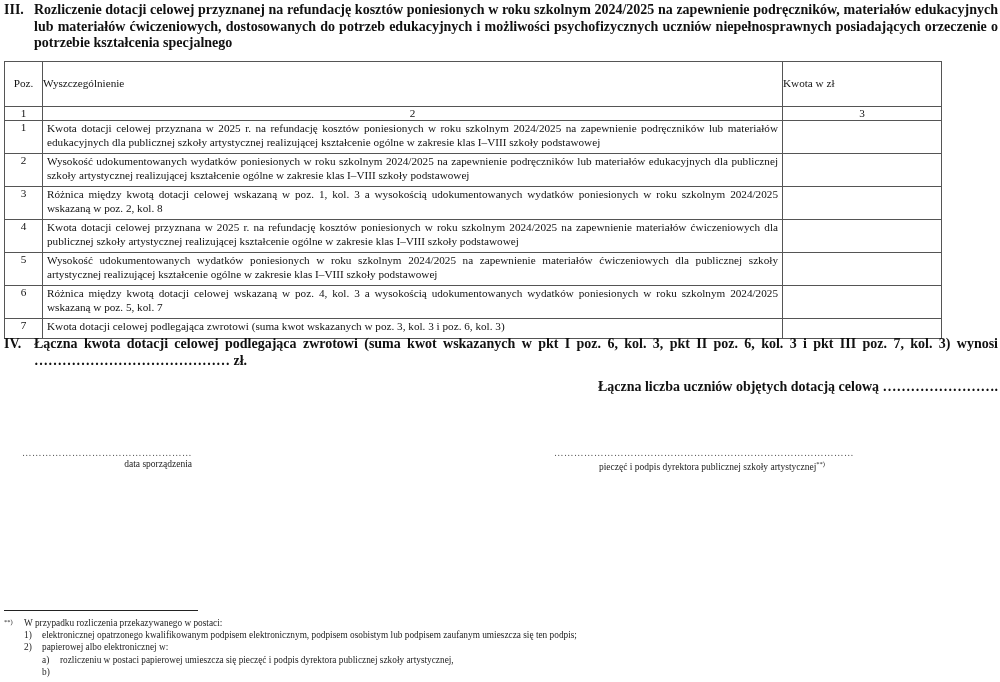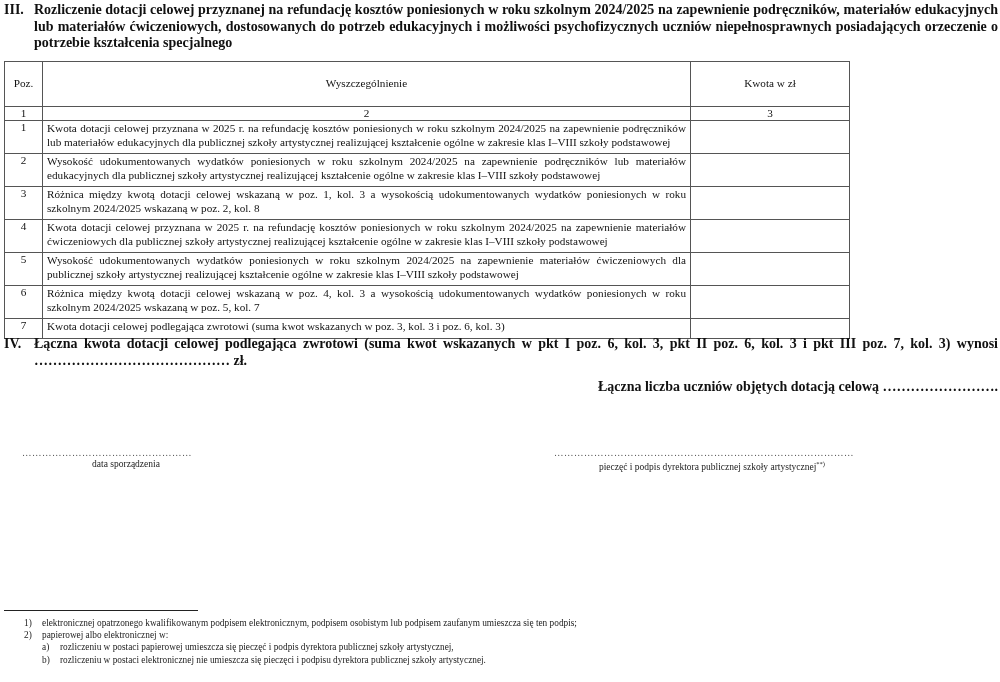--- a/index.html
+++ b/index.html
@@ -3,23 +3,23 @@
 <meta charset="utf-8">
 <style>
   * { box-sizing: border-box; margin: 0; padding: 0; }
   html, body { width: 1000px; height: 682px; background: #ffffff; overflow: hidden; }
   body { font-family: "Liberation Serif", "DejaVu Serif", serif; color: #111; position: relative; }
 
   .section-head { position: absolute; left: 4px; top: 2px; width: 994px; font-weight: bold; font-size: 14px; line-height: 16.5px; display: flex; }
   .section-head .num { width: 30px; flex: 0 0 30px; }
   .section-head .txt { flex: 1; text-align: justify; }
 
-  table.main { position: absolute; left: 4px; top: 61px; width: 846px; border-collapse: collapse; font-size: 11.2px; line-height: 13.5px; }
+  table.main { position: absolute; left: 4px; top: 61px; width: 938px; border-collapse: collapse; font-size: 11.2px; line-height: 13.5px; }
   table.main td, table.main th { border: 1px solid #555; vertical-align: top; font-weight: normal; }
-  table.main th { height: 45px; vertical-align: middle; text-align: center; font-size: 11.2px; }
+  table.main th { height: 45px; vertical-align: middle; text-align: left; font-size: 11.2px; }
   table.main .c1 { width: 38px; text-align: center; }
   table.main .c3 { width: 159px; }
   table.main tr.colnum td { text-align: center; height: 14px; line-height: 12px; }
   table.main td.desc { padding: 1px 4px 4px 4px; text-align: justify; margin-left: 28px; }
   table.main tr.two td { height: 28px; }
   table.main tr.one td { height: 15px; }
 
   .sec4 { position: absolute; left: 4px; top: 336px; width: 994px; font-weight: bold; font-size: 14px; line-height: 16.5px; display: flex; }
   .sec4 .num { width: 30px; flex: 0 0 30px; }
   .sec4 .txt { flex: 1; text-align: justify; }
@@ -106,41 +106,44 @@
     <div class="spacer"></div>
     <div style="text-align:right;">
       <span>Łączna liczba uczniów objętych dotacją celową</span>
       <span>…………………….</span>
     </div>
   </div>
 </div>
 
 <div class="sign" style="left:22px; top:448px; width:170px;">
   <div class="dots" style="overflow:hidden; white-space:nowrap;">…………………………………………………</div>
-  <div class="lbl" style="text-align:center; padding-left:38px;">data sporządzenia</div>
+  <div class="lbl" style="text-align:right; padding-left:38px;">data sporządzenia</div>
 </div>
 
 <div class="sign" style="left:554px; top:448px; width:300px;">
   <div class="dots" style="overflow:hidden; white-space:nowrap;">……………………………………………………………………………………</div>
   <div class="lbl" style="padding-left:16px;">
     <span>pieczęć i podpis dyrektora publicznej szkoły artystycznej</span><sup>**)</sup>
   </div>
 </div>
 
 <div class="fn-rule"></div>
 <div class="footnote">
+  <div class="row">
+    <span class="mk">**)</span>
+    <span>W przypadku rozliczenia przekazywanego w postaci:</span>
+  </div>
   <div class="l1">
     <span class="lbl">1)</span>
     <span>elektronicznej opatrzonego kwalifikowanym podpisem elektronicznym, podpisem osobistym lub podpisem zaufanym umieszcza się ten podpis;</span>
   </div>
   <div class="l1">
     <span class="lbl">2)</span>
     <span>papierowej albo elektronicznej w:</span>
   </div>
   <div class="l2">
     <span class="lbl">a)</span>
     <span>rozliczeniu w postaci papierowej umieszcza się pieczęć i podpis dyrektora publicznej szkoły artystycznej,</span>
   </div>
   <div class="l2">
     <span class="lbl">b)</span>
-    <span>rozliczeniu w postaci elektronicznej nie umieszcza się pieczęci i podpisu dyrektora publicznej szkoły artystycznej.</span>
   </div>
 </div>
 
 </body></html>

